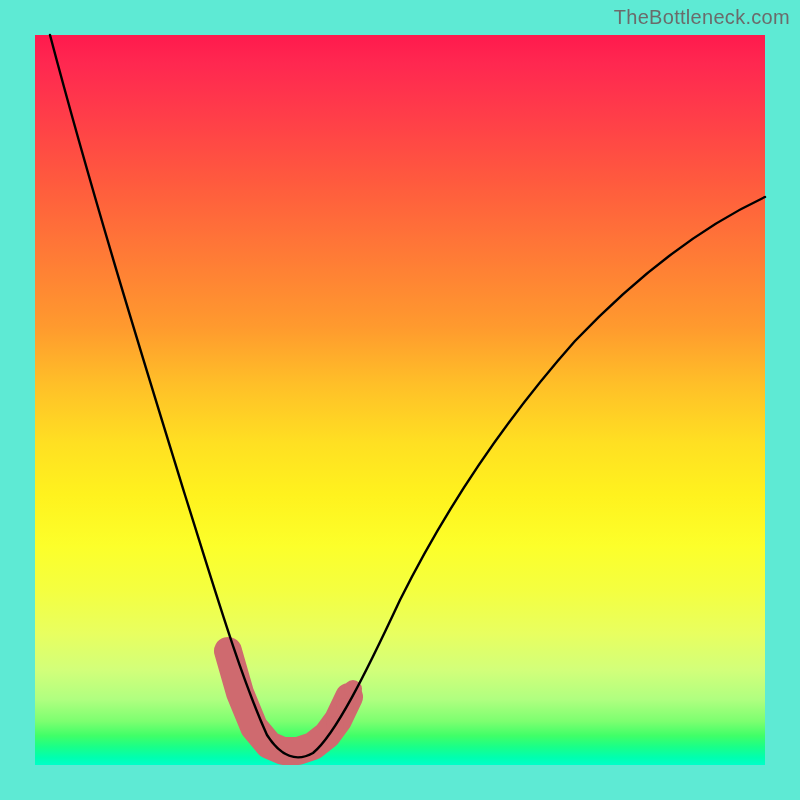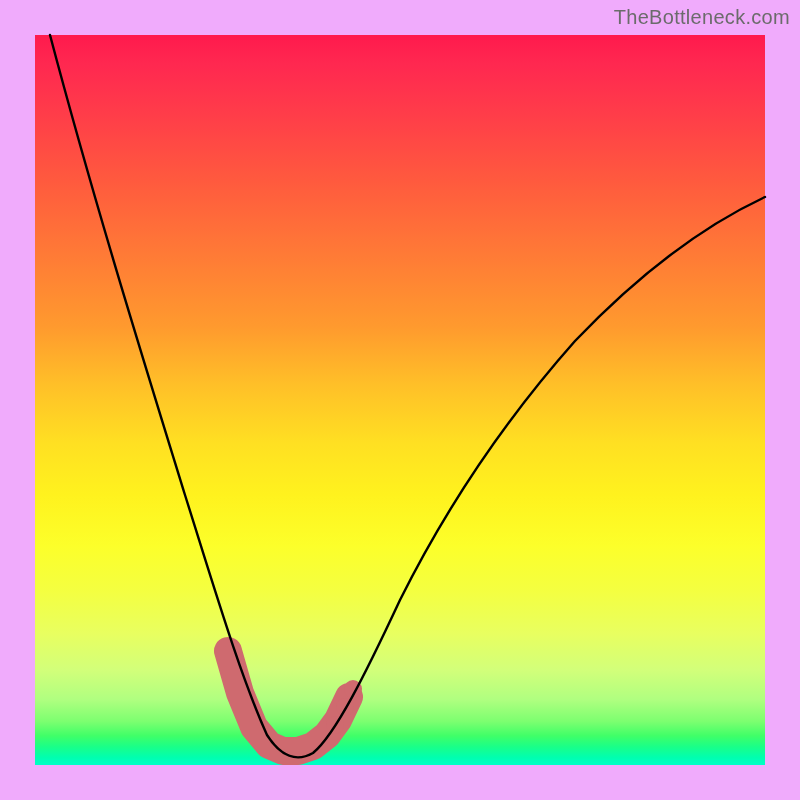--- a/index.html
+++ b/index.html
@@ -10,21 +10,21 @@
     background: #000;
     overflow: hidden;
     font-family: Arial, Helvetica, sans-serif;
   }
   .frame {
     position: absolute;
     left: 0;
     top: 0;
     width: 800px;
     height: 800px;
-    background: #f0abfc;
+    background: #5eead4;
   }
   .plot-area {
     position: absolute;
     left: 35px;
     top: 35px;
     width: 730px;
     height: 730px;
     
     background: linear-gradient(to bottom,
       #ff1a4d 0%,

